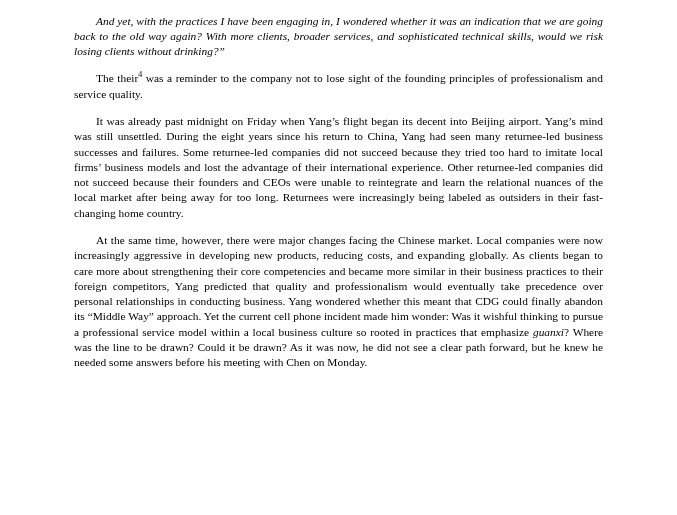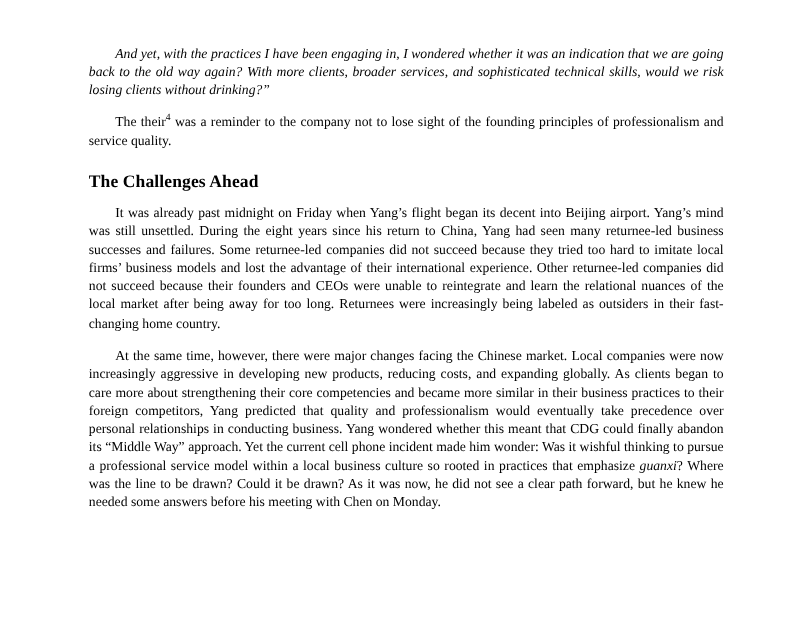--- a/index.html
+++ b/index.html
@@ -12,21 +12,21 @@
     background: #ffffff;
     font-family: "Liberation Serif", serif;
     color: #000000;
     overflow: hidden;
   }
   .page {
     position: relative;
     width: 677px;
     height: 515px;
     box-sizing: border-box;
-    padding: 38px 74px 0 74px;
+    padding: 14px 74px 0 74px;
   }
   .block-quote {
     font-style: italic;
     font-size: 11.4px;
     line-height: 1.33;
     text-align: justify;
     text-indent: 22px;
     margin: 0 0 12px 0;
   }
   .body-para {
@@ -55,19 +55,18 @@
 </style>
 </head>
 <body>
 
 <div class="page">
 
   <p class="block-quote">And yet, with the practices I have been engaging in, I wondered whether it was an indication that we are going back to the old way again? With more clients, broader services, and sophisticated technical skills, would we risk losing clients without drinking?”</p>
 
   <p class="body-para"><span>The their</span><span class="fn">4</span><span> was a reminder to the company not to lose sight of the founding principles of professionalism and service quality.</span></p>
 
-  <h2 class="section-heading">The Challenges Ahead</h2>
 
   <p class="body-para">It was already past midnight on Friday when Yang’s flight began its decent into Beijing airport. Yang’s mind was still unsettled. During the eight years since his return to China, Yang had seen many returnee-led business successes and failures. Some returnee-led companies did not succeed because they tried too hard to imitate local firms’ business models and lost the advantage of their international experience. Other returnee-led companies did not succeed because their founders and CEOs were unable to reintegrate and learn the relational nuances of the local market after being away for too long.  Returnees were increasingly being labeled as outsiders in their fast-changing home country.</p>
 
   <p class="body-para"><span>At the same time, however, there were major changes facing the Chinese market. Local companies were now increasingly aggressive in developing new products, reducing costs, and expanding globally. As clients began to care more about strengthening their core competencies and became more similar in their business practices to their foreign competitors, Yang predicted that quality and professionalism would eventually take precedence over personal relationships in conducting business. Yang wondered whether this meant that CDG could finally abandon its “Middle Way” approach. Yet the current cell phone incident made him wonder:  Was it wishful thinking to pursue a professional service model within a local business culture so rooted in practices that emphasize </span><span class="it">guanxi</span><span>? Where was the line to be drawn?  Could it be drawn? As it was now, he did not see a clear path forward, but he knew he needed some answers before his meeting with Chen on Monday.</span></p>
 
 </div>
 
 </body></html>

